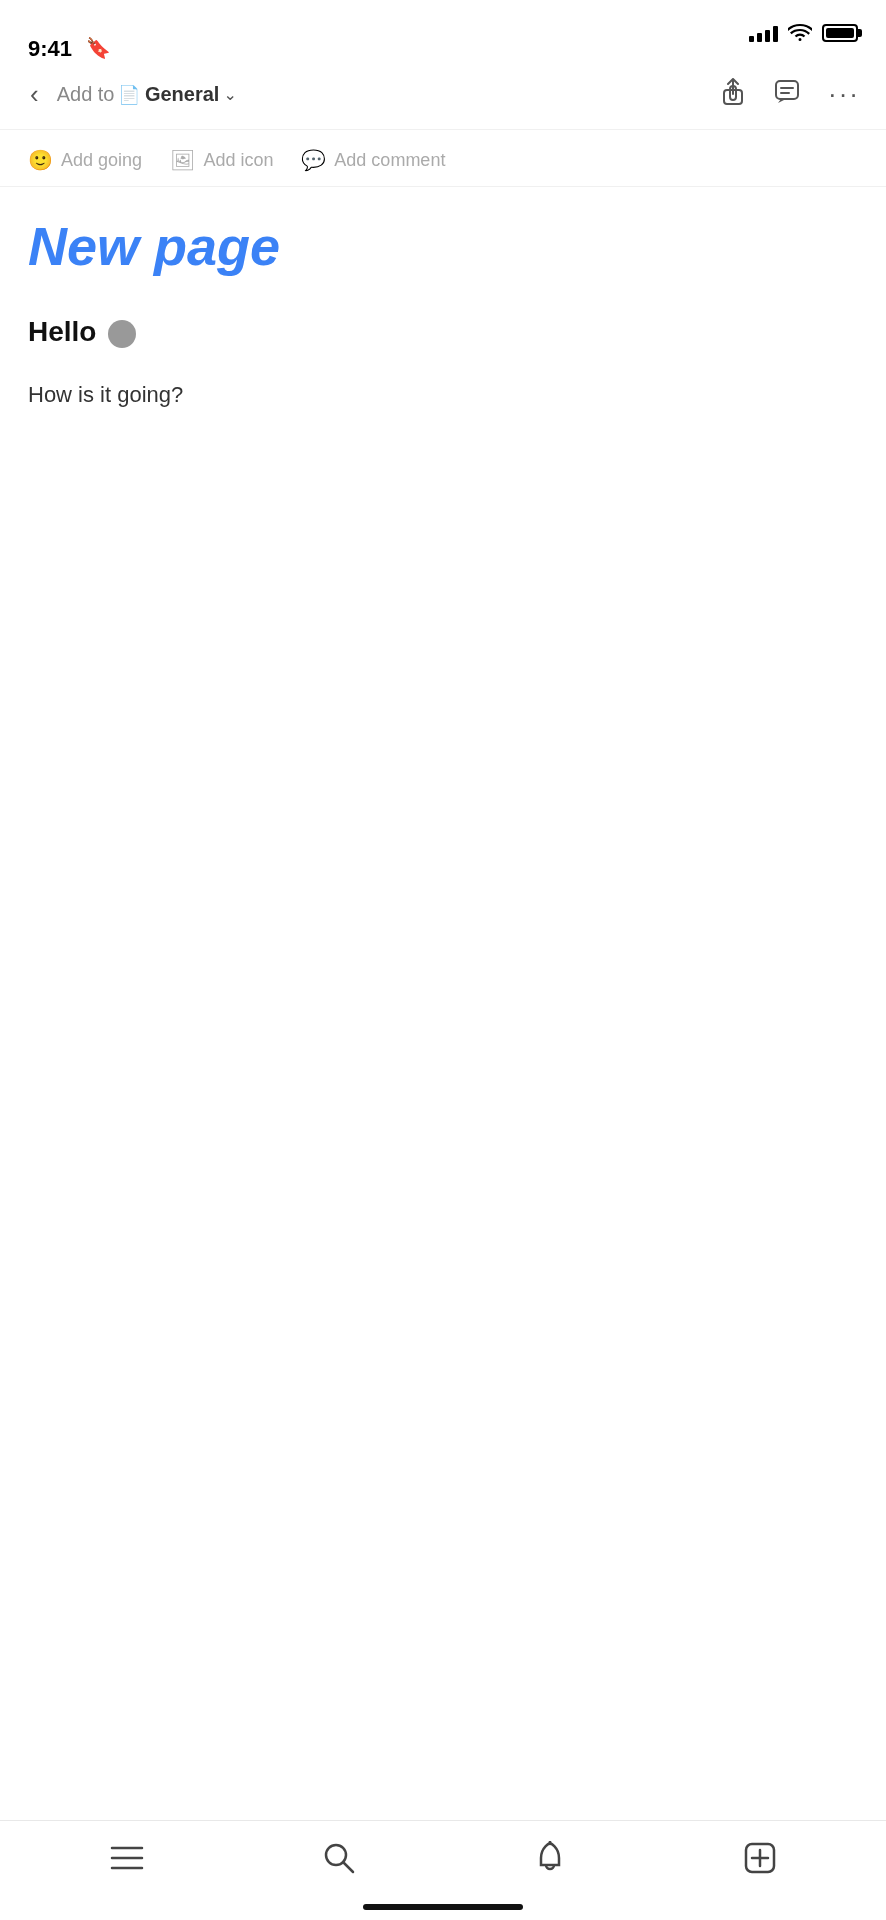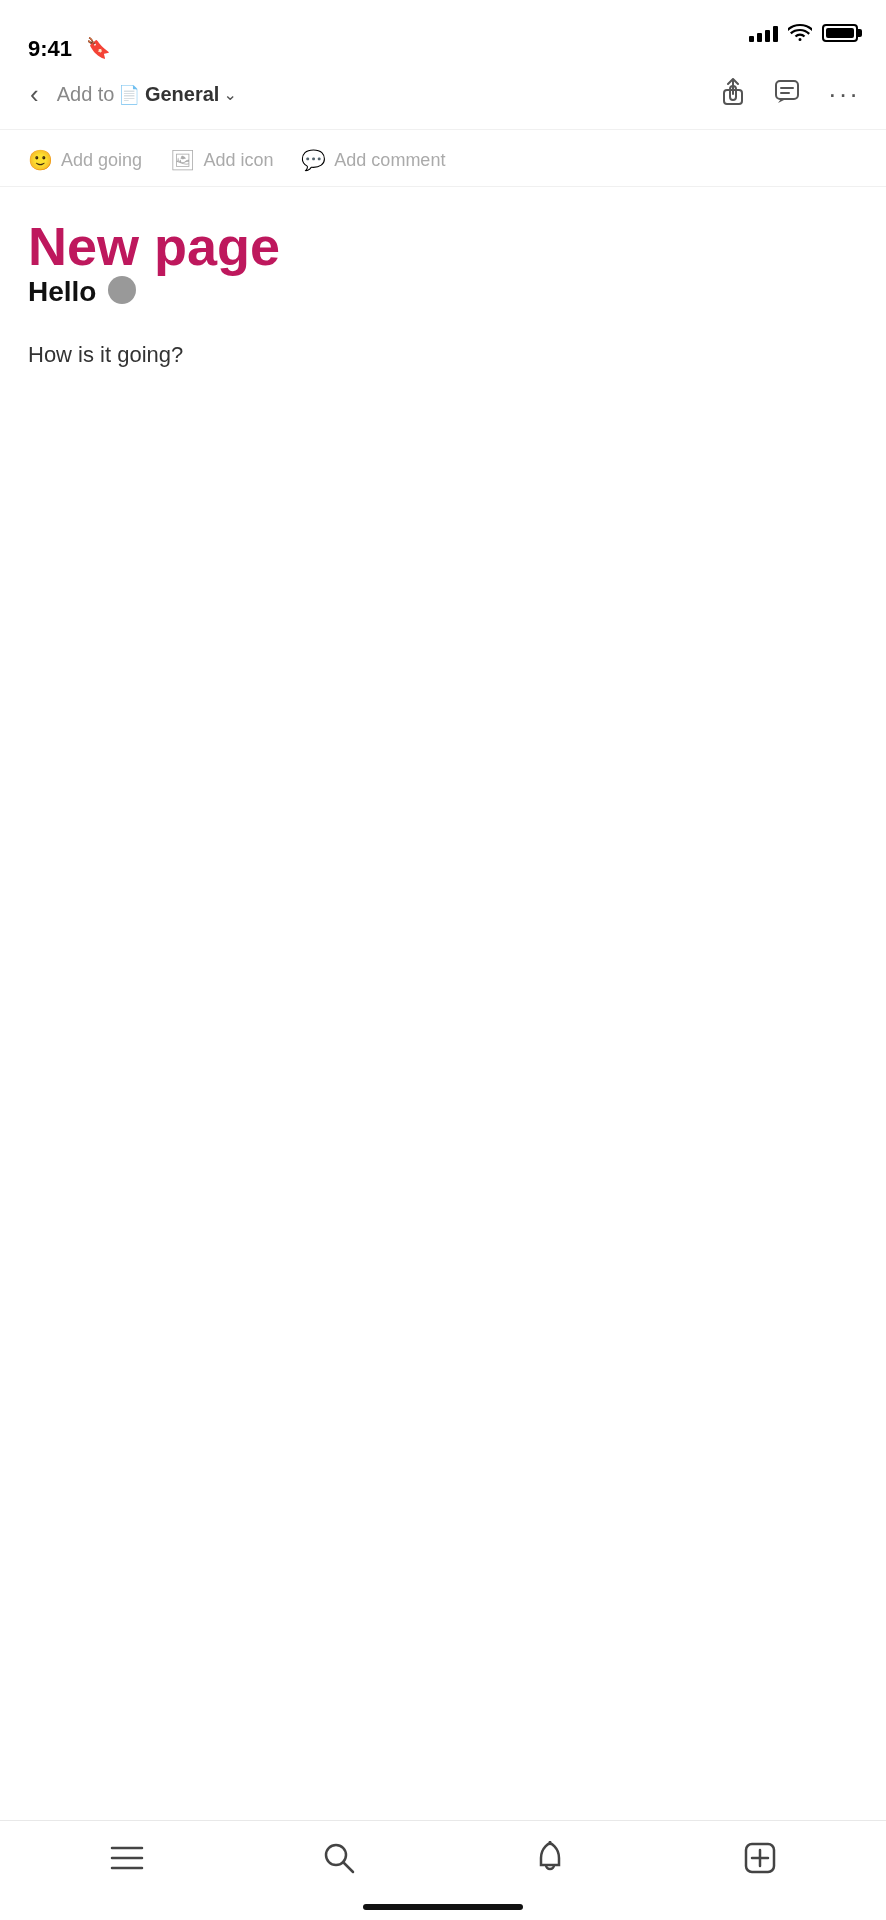--- a/index.html
+++ b/index.html
@@ -152,30 +152,32 @@
       font-size: 18px;
     }
 
     
     .page-content {
       padding: 30px 28px 28px 28px;
     }
     .page-title {
       font-size: 54px;
       font-weight: 800;
-      color: #be185d;
+      color: #3b82f6;
+      margin-bottom: 40px;
       line-height: 1.1;
+      font-style: italic;
     }
     .content-block-heading {
       font-size: 28px;
       font-weight: 700;
       color: #111;
       margin-bottom: 30px;
       display: flex;
-      align-items: flex-start;
+      align-items: flex-end;
       gap: 12px;
     }
     .drag-handle {
       width: 28px;
       height: 28px;
       background: #999;
       border-radius: 50%;
       display: inline-block;
       flex-shrink: 0;
     }

